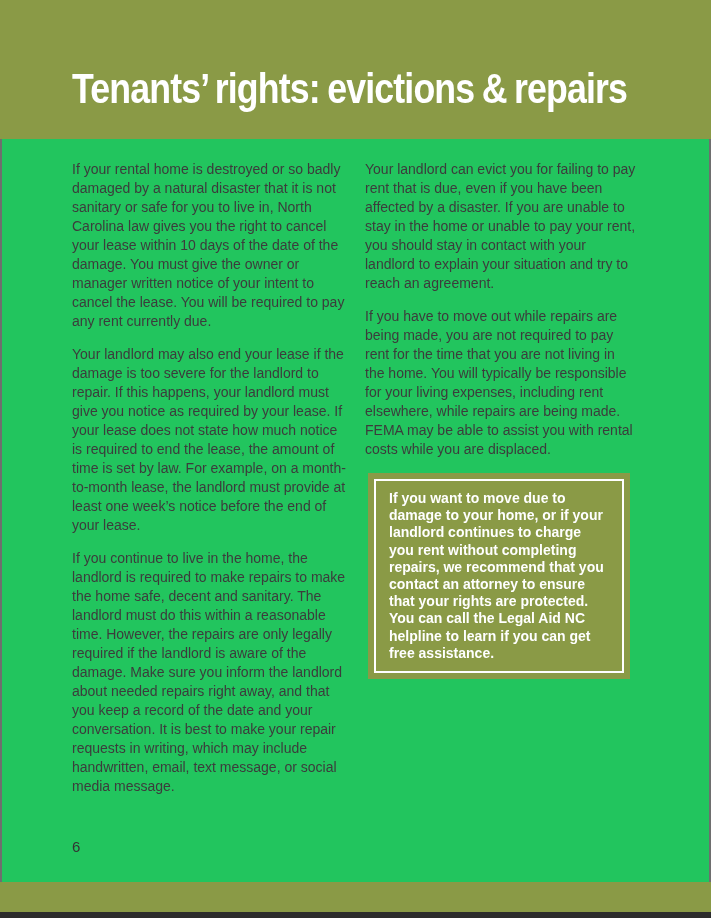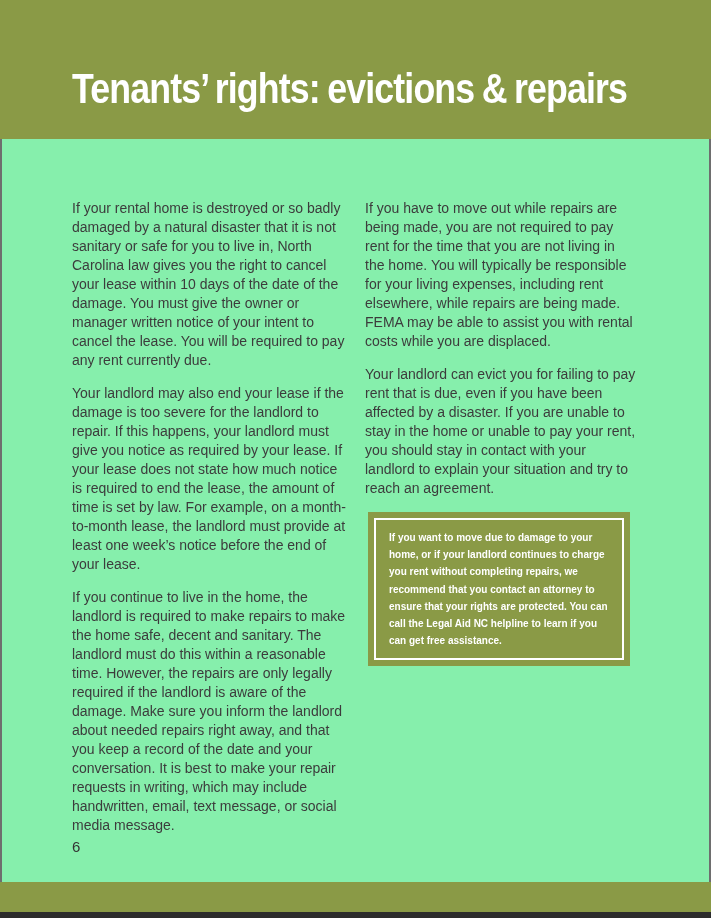--- a/index.html
+++ b/index.html
@@ -2,21 +2,21 @@
 <html><head>
 <meta charset="utf-8">
 <style>
   html, body { margin: 0; padding: 0; background: #ffffff; }
   * { box-sizing: border-box; }
 
   .page {
     position: relative;
     width: 711px;
     height: 918px;
-    background: #86efac;
+    background: #22c55e;
     overflow: hidden;
     font-family: "Liberation Sans", sans-serif;
   }
 
   
   .band-top {
     position: absolute;
     left: 0; top: 0;
     width: 711px; height: 139px;
     background: #8a9a46;
@@ -49,42 +49,41 @@
   .edge-left { left: 0; }
   .edge-right { right: 0; }
 
   
   .col {
     position: absolute;
     top: 160px;
     color: #3c3c3c;
     font-size: 14px;
     line-height: 19px;
-    margin-top: 39px;
   }
   .col-left  { left: 72px;  width: 276px; }
   .col-right { left: 365px; width: 272px; }
   .col p { margin: 0 0 14px 0; }
 
   
   .callout {
     margin: 14px 0 0 3px;
     width: 262px;
     background: #8a9a46;
     padding: 6px;
   }
   .callout-inner {
     border: 2px solid #ffffff;
     padding: 9px 13px;
   }
   .callout-inner p {
     margin: 0;
     color: #ffffff;
     font-weight: bold;
-    font-size: 10px;
+    font-size: 14px;
     line-height: 17.2px;
   }
 
   
   .page-number {
     position: absolute;
     left: 72px; top: 838px;
     font-size: 15px;
     color: #333333;
   }
@@ -115,22 +114,22 @@
   <div class="edge-left"></div>
   <div class="edge-right"></div>
 
   <section class="col col-left">
     <p>If your rental home is destroyed or so badly damaged by a natural disaster that it is not sanitary or safe for you to live in, North Carolina law gives you the right to cancel your lease within 10 days of the date of the damage. You must give the owner or manager written notice of your intent to cancel the lease. You will be required to pay any rent currently due.</p>
     <p>Your landlord may also end your lease if the damage is too severe for the landlord to repair. If this happens, your landlord must give you notice as required by your lease. If your lease does not state how much notice is required to end the lease, the amount of time is set by law. For example, on a month-to-month lease, the landlord must provide at least one week’s notice before the end of your lease.</p>
     <p>If you continue to live in the home, the landlord is required to make repairs to make the home safe, decent and sanitary. The landlord must do this within a reasonable time. However, the repairs are only legally required if the landlord is aware of the damage. Make sure you inform the landlord about needed repairs right away, and that you keep a record of the date and your conversation. It is best to make your repair requests in writing, which may include handwritten, email, text message, or social media message.</p>
   </section>
 
   <section class="col col-right">
+    <p>Your landlord can evict you for failing to pay rent that is due, even if you have been affected by a disaster. If you are unable to stay in the home or unable to pay your rent, you should stay in contact with your landlord to explain your situation and try to reach an agreement.</p>
     <p>If you have to move out while repairs are being made, you are not required to pay rent for the time that you are not living in the home. You will typically be responsible for your living expenses, including rent elsewhere, while repairs are being made. FEMA may be able to assist you with rental costs while you are displaced.</p>
-    <p>Your landlord can evict you for failing to pay rent that is due, even if you have been affected by a disaster. If you are unable to stay in the home or unable to pay your rent, you should stay in contact with your landlord to explain your situation and try to reach an agreement.</p>
 
     <aside class="callout">
       <div class="callout-inner">
         <p>If you want to move due to damage to your home, or if your landlord continues to charge you rent without completing repairs, we recommend that you contact an attorney to ensure that your rights are protected. You can call the Legal Aid NC helpline to learn if you can get free assistance.</p>
       </div>
     </aside>
   </section>
 
   <div class="page-number">6</div>
 

